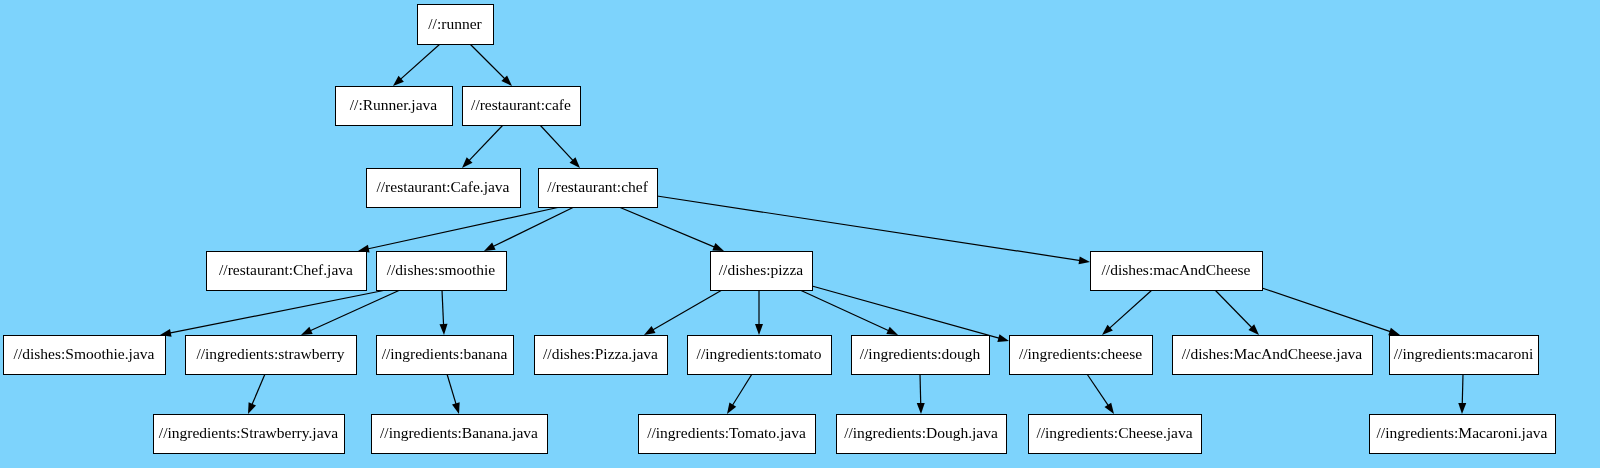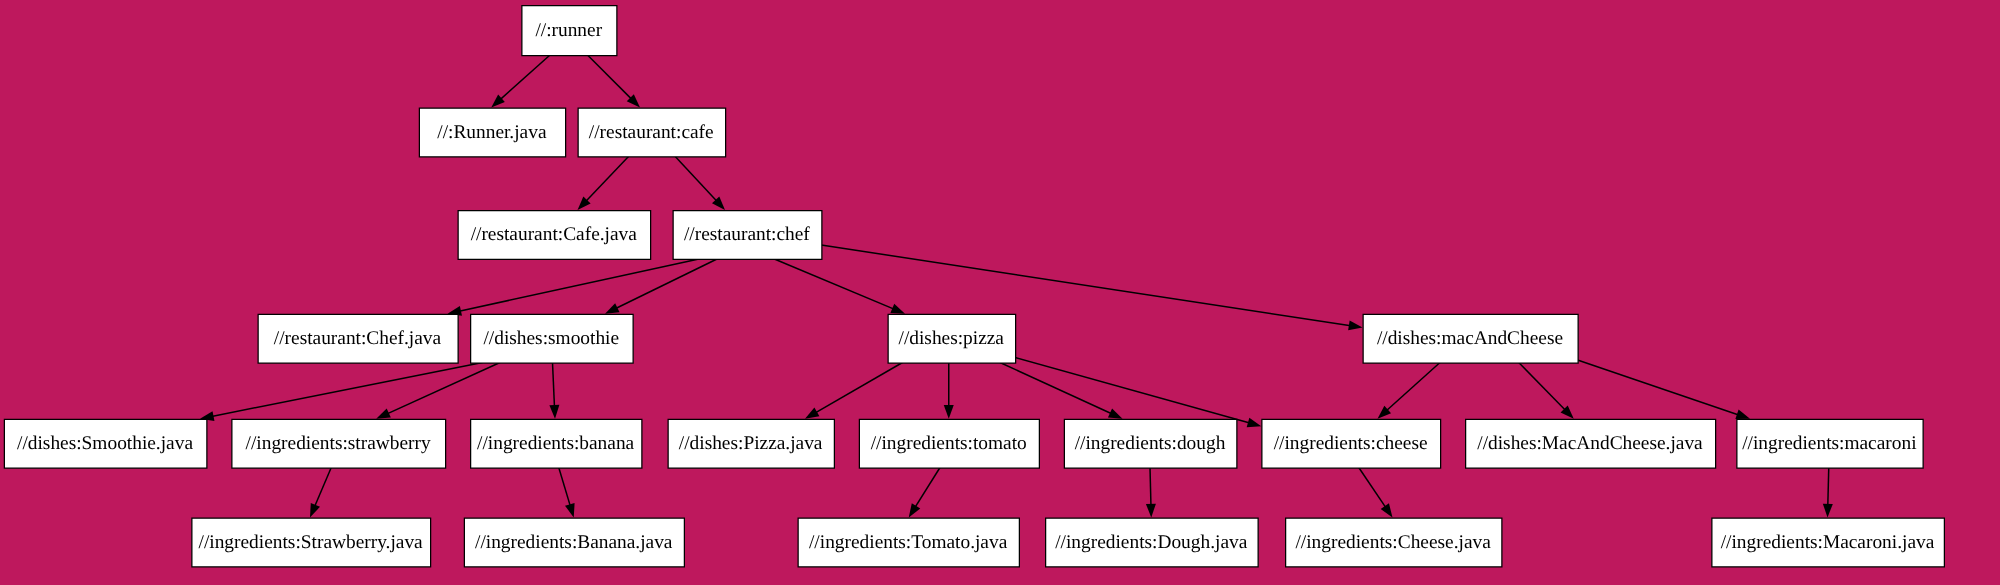--- a/index.html
+++ b/index.html
@@ -4,21 +4,21 @@
 <style>
   html, body {
     margin: 0;
     padding: 0;
     background: #ffffff;
   }
   #graph-canvas {
     position: relative;
     width: 1600px;
     height: 468px;
-    background: #be185d;
+    background: #7dd3fc;
     overflow: hidden;
     font-family: "Liberation Serif", "DejaVu Serif", serif;
   }
   svg.graph-svg {
     position: absolute;
     left: 0;
     top: 0;
     width: 1600px;
     height: 468px;
   }

